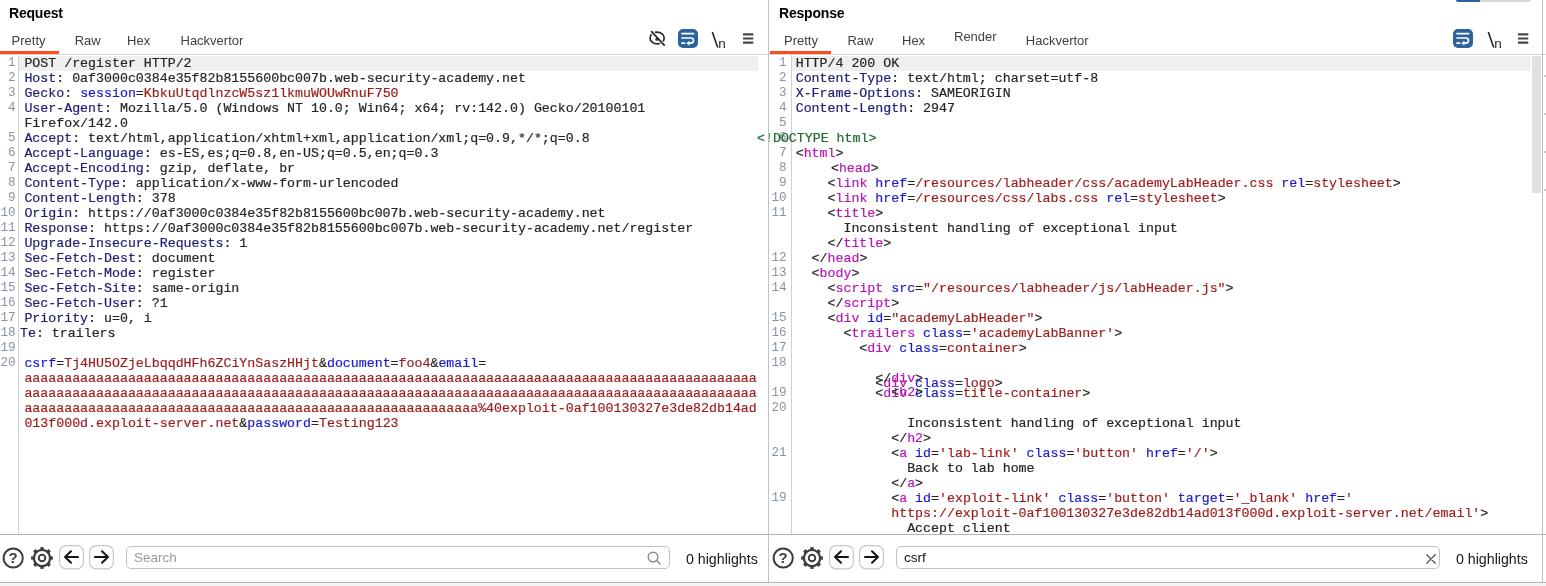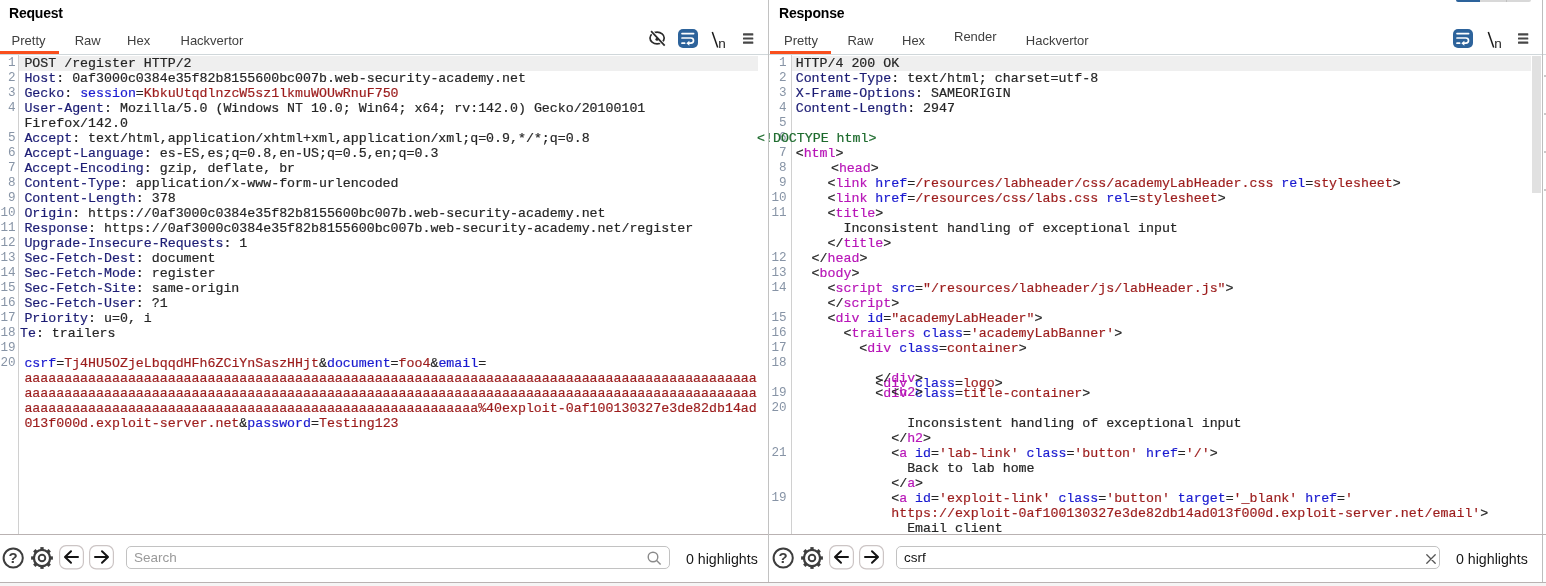--- a/index.html
+++ b/index.html
@@ -189,21 +189,21 @@
 <div class="mono row" style="left:795.7px;top:385px"><span class="k">            &lt;</span><span class="p">h2</span><span class="k">&gt;</span></div>
 <div class="mono row" style="left:795.7px;top:416px"><span class="k">              Inconsistent handling of exceptional input</span></div>
 <div class="mono row" style="left:795.7px;top:431px"><span class="k">            &lt;/</span><span class="p">h2</span><span class="k">&gt;</span></div>
 <div class="mono num" style="left:770px;top:446px;width:16.5px">21</div>
 <div class="mono row" style="left:795.7px;top:446px"><span class="k">            &lt;</span><span class="p">a</span><span class="b"> id</span><span class="k">=</span><span class="m">'lab-link'</span><span class="b"> class</span><span class="k">=</span><span class="m">'button'</span><span class="b"> href</span><span class="k">=</span><span class="m">'/'</span><span class="k">&gt;</span></div>
 <div class="mono row" style="left:795.7px;top:461px"><span class="k">              Back to lab home</span></div>
 <div class="mono row" style="left:795.7px;top:476px"><span class="k">            &lt;/</span><span class="p">a</span><span class="k">&gt;</span></div>
 <div class="mono num" style="left:770px;top:491px;width:16.5px">19</div>
 <div class="mono row" style="left:795.7px;top:491px"><span class="k">            &lt;</span><span class="p">a</span><span class="b"> id</span><span class="k">=</span><span class="m">'exploit-link'</span><span class="b"> class</span><span class="k">=</span><span class="m">'button'</span><span class="b"> target</span><span class="k">=</span><span class="m">'_blank'</span><span class="b"> href</span><span class="k">=</span><span class="m">'</span></div>
 <div class="mono row" style="left:795.7px;top:506px"><span class="m">            https://exploit-0af100130327e3de82db14ad013f000d.exploit-server.net/email'</span><span class="k">&gt;</span></div>
-<div class="mono row" style="left:795.7px;top:521px"><span class="k">              Email client</span></div>
+<div class="mono row" style="left:795.7px;top:521px"><span class="k">              Accept client</span></div>
 
 <div class="abs" style="left:768px;top:0;width:1px;height:586px;background:#c2c2c2"></div>
 <div class="abs" style="left:1542px;top:0;width:1px;height:582px;background:#bdbdbd"></div>
 
 <div class="abs" style="left:0;top:534px;width:768px;height:1px;background:#b9b2b2"></div>
 <div class="abs" style="left:769px;top:534px;width:777px;height:1px;background:#b9b2b2"></div>
 <div class="abs" style="left:0;top:582px;width:1546px;height:1px;background:#b9b2b2"></div>
 <div class="abs" style="left:0;top:583px;width:1546px;height:3px;background:#f6f5f5"></div>
 
 <svg class="abs" style="left:2px;top:546.9px" width="22" height="22" viewBox="0 0 22 22">

